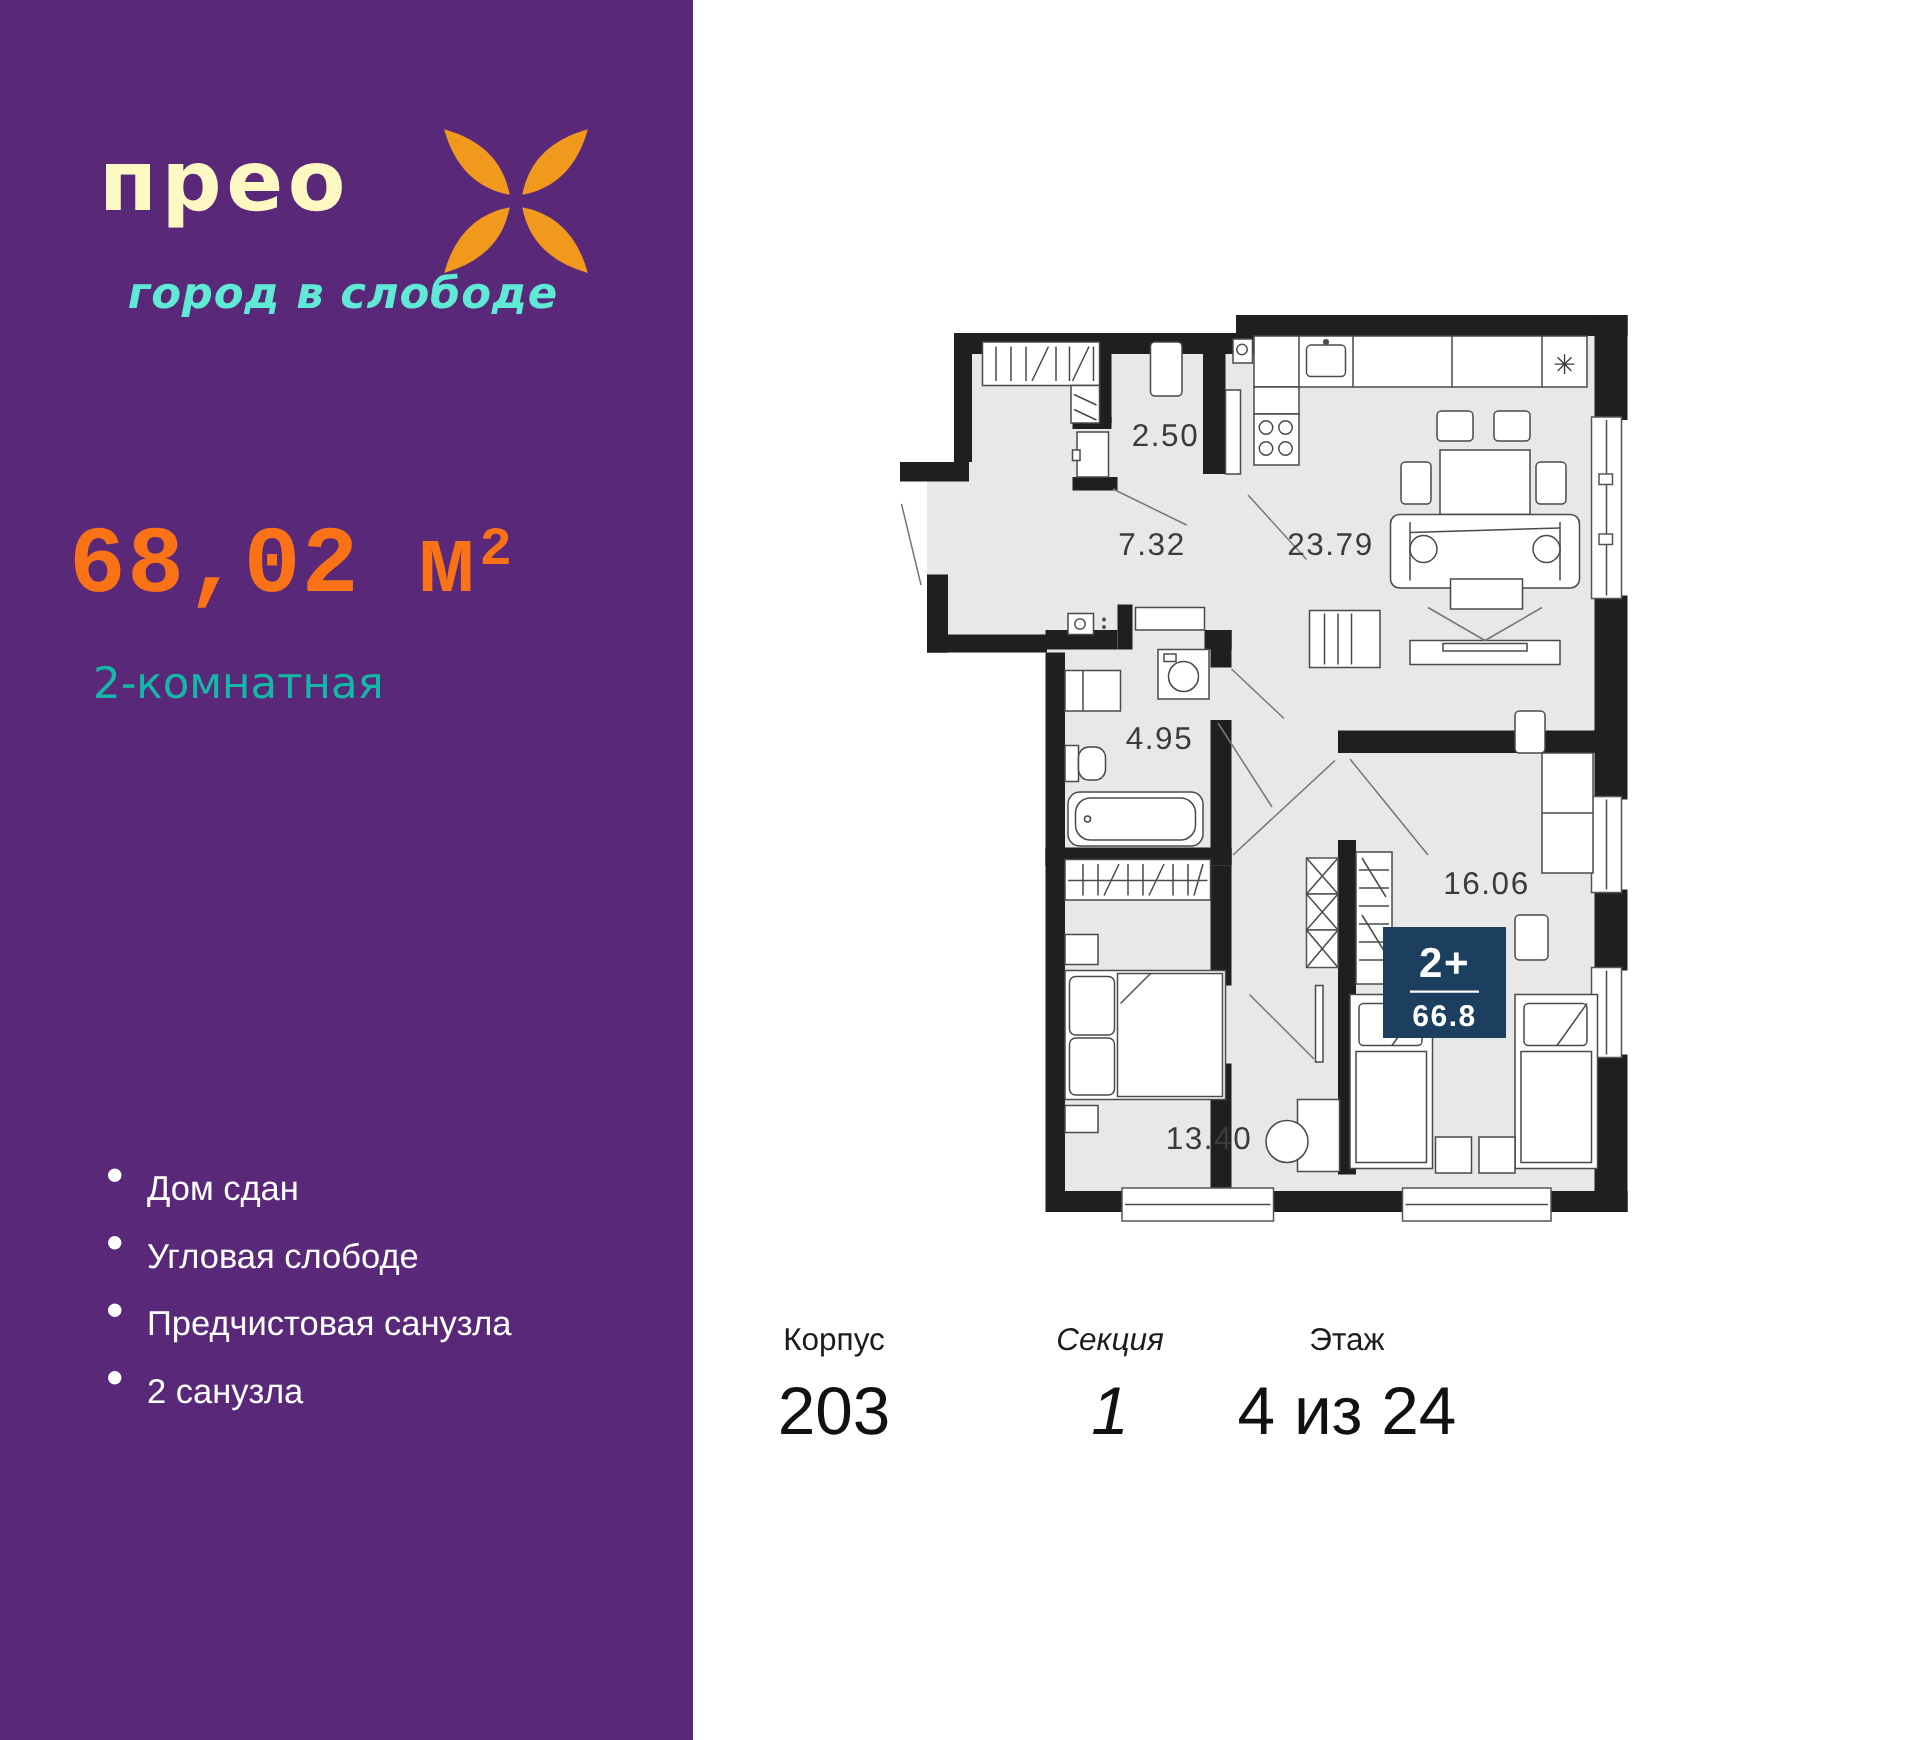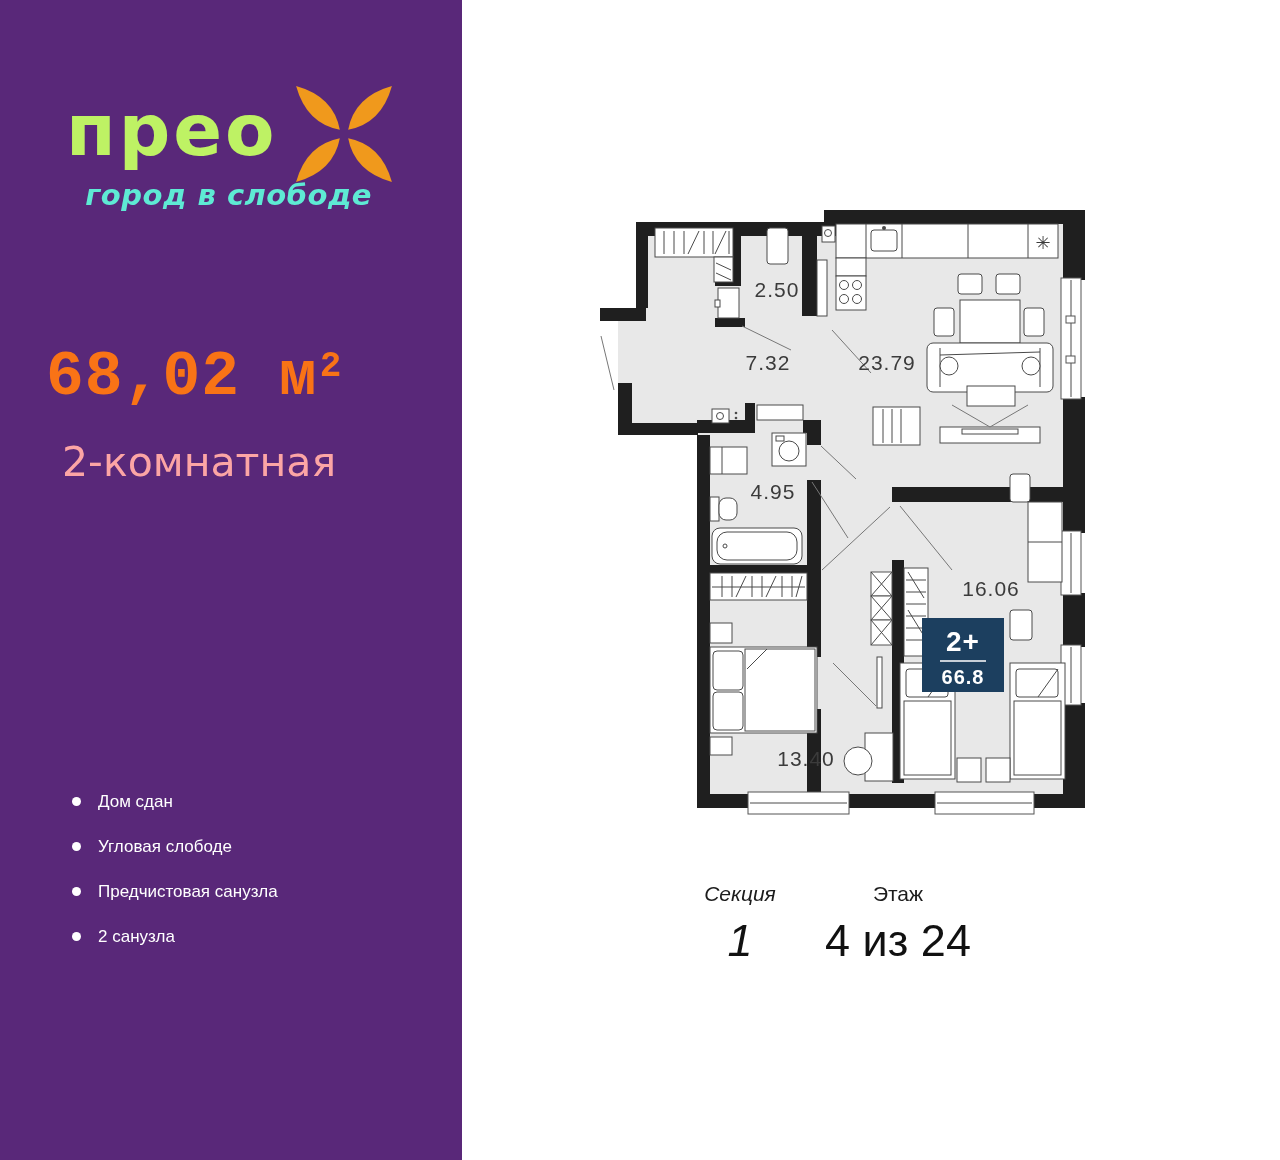--- a/index.html
+++ b/index.html
@@ -2,33 +2,33 @@
 <html><head>
 <meta charset="utf-8">
 <style>
   html,body{margin:0;padding:0;background:#ffffff;}
   .page{position:relative;width:1280px;height:1160px;background:#ffffff;overflow:hidden;
         font-family:"Liberation Sans",sans-serif;}
 
   
   .sidebar{position:absolute;left:0;top:0;width:462px;height:1160px;background:#592879;}
   .logo-row{position:absolute;left:66px;top:86px;width:340px;height:110px;}
-  .logo-text{position:absolute;left:0;top:8px;color:#bef264;font-size:72px;font-weight:bold;
+  .logo-text{position:absolute;left:0;top:8px;color:#fef9c3;font-size:56px;font-weight:bold;
              letter-spacing:3px;line-height:1;font-family:"DejaVu Sans","Liberation Sans",sans-serif;}
   .logo-flower{position:absolute;left:228px;top:-2px;width:100px;height:100px;}
   .tagline{position:absolute;left:66px;top:178px;width:306px;text-align:right;color:#5eead4;
            font-size:29px;font-style:italic;font-weight:600;letter-spacing:0.5px;
            font-family:"DejaVu Sans","Liberation Sans",sans-serif;}
   .area-big{position:absolute;left:46px;top:342px;color:#f97316;font-size:63px;font-weight:600;
             letter-spacing:1px;font-family:Liberation Mono, monospace;}
   .area-big sup{font-size:36px;position:relative;top:4px;left:2px;}
-  .apt-type{position:absolute;left:62px;top:438px;color:#fca5a5;font-size:41px;font-weight:500;
+  .apt-type{position:absolute;left:62px;top:438px;color:#14b8a6;font-size:29px;font-weight:500;
             font-family:"DejaVu Sans","Liberation Sans",sans-serif;}
   .features{position:absolute;left:72px;top:779px;list-style:none;margin:0;padding:0;}
-  .features li{display:flex;align-items:center;height:45px;color:#ffffff;font-size:17px;}
+  .features li{display:flex;height:45px;color:#ffffff;font-size:23px;}
   .features .dot{width:9px;height:9px;border-radius:50%;background:#ffffff;margin-right:17px;flex:0 0 auto;}
 
   
   .plan{position:absolute;left:600px;top:200px;width:500px;height:620px;}
   .plan text{font-family:"Liberation Sans",sans-serif;fill:#3b3b3b;font-size:21px;letter-spacing:1px;}
   .wall{fill:#1f1f1f;}
   .furn{fill:#ffffff;stroke:#4a4a4a;stroke-width:1;}
   .thin{stroke:#4a4a4a;stroke-width:1;fill:none;}
   .swing{stroke:#777777;stroke-width:1;fill:none;}
   .winbox{fill:#ffffff;stroke:#555555;stroke-width:1;}
@@ -296,20 +296,24 @@
     <text x="206" y="566" text-anchor="middle">13.40</text>
 
     <g>
       <rect x="322" y="418" width="82" height="74" fill="#1C3F5F"></rect>
       <text class="badge-txt" x="363" y="451" text-anchor="middle" style="font-size:28px;fill:#ffffff;">2+</text>
       <line x1="340" y1="461" x2="386" y2="461" stroke="#ffffff" stroke-width="1.5"></line>
       <text class="badge-txt" x="363" y="484" text-anchor="middle" style="font-size:20px;fill:#ffffff;">66.8</text>
     </g>
   </svg>
 
+  <div class="detail" style="left:556px;top:882px;">
+    <div class="lbl">Корпус</div>
+    <div class="val">203</div>
+  </div>
   <div class="detail" style="left:740px;top:882px;font-style:italic;">
     <div class="lbl">Секция</div>
     <div class="val">1</div>
   </div>
   <div class="detail" style="left:898px;top:882px;">
     <div class="lbl">Этаж</div>
     <div class="val">4 из 24</div>
   </div>
 
 </div>

